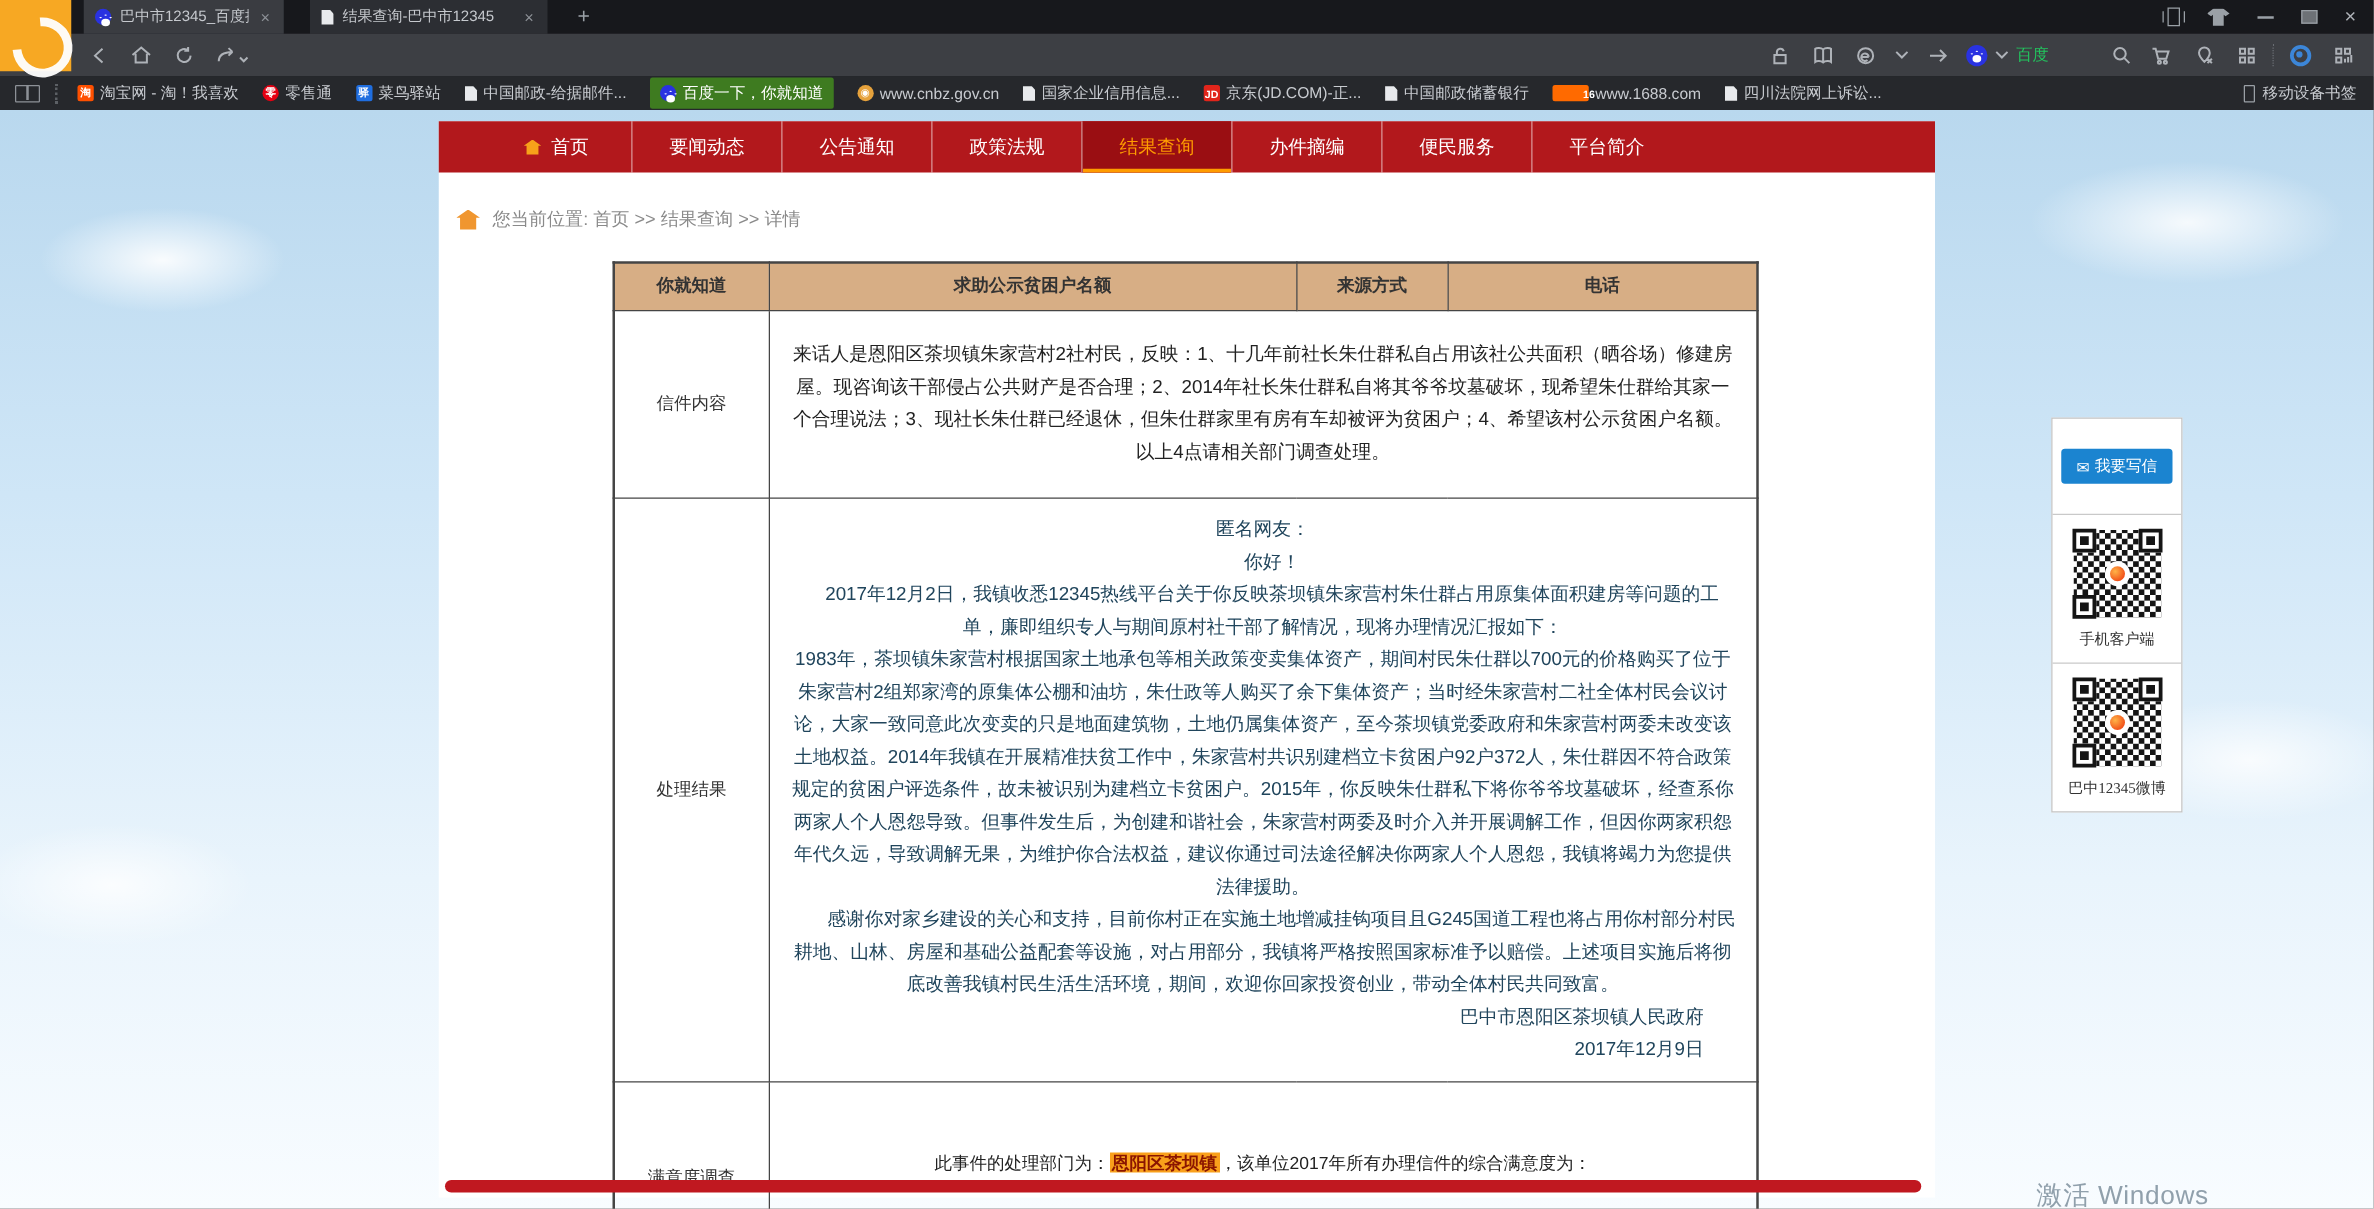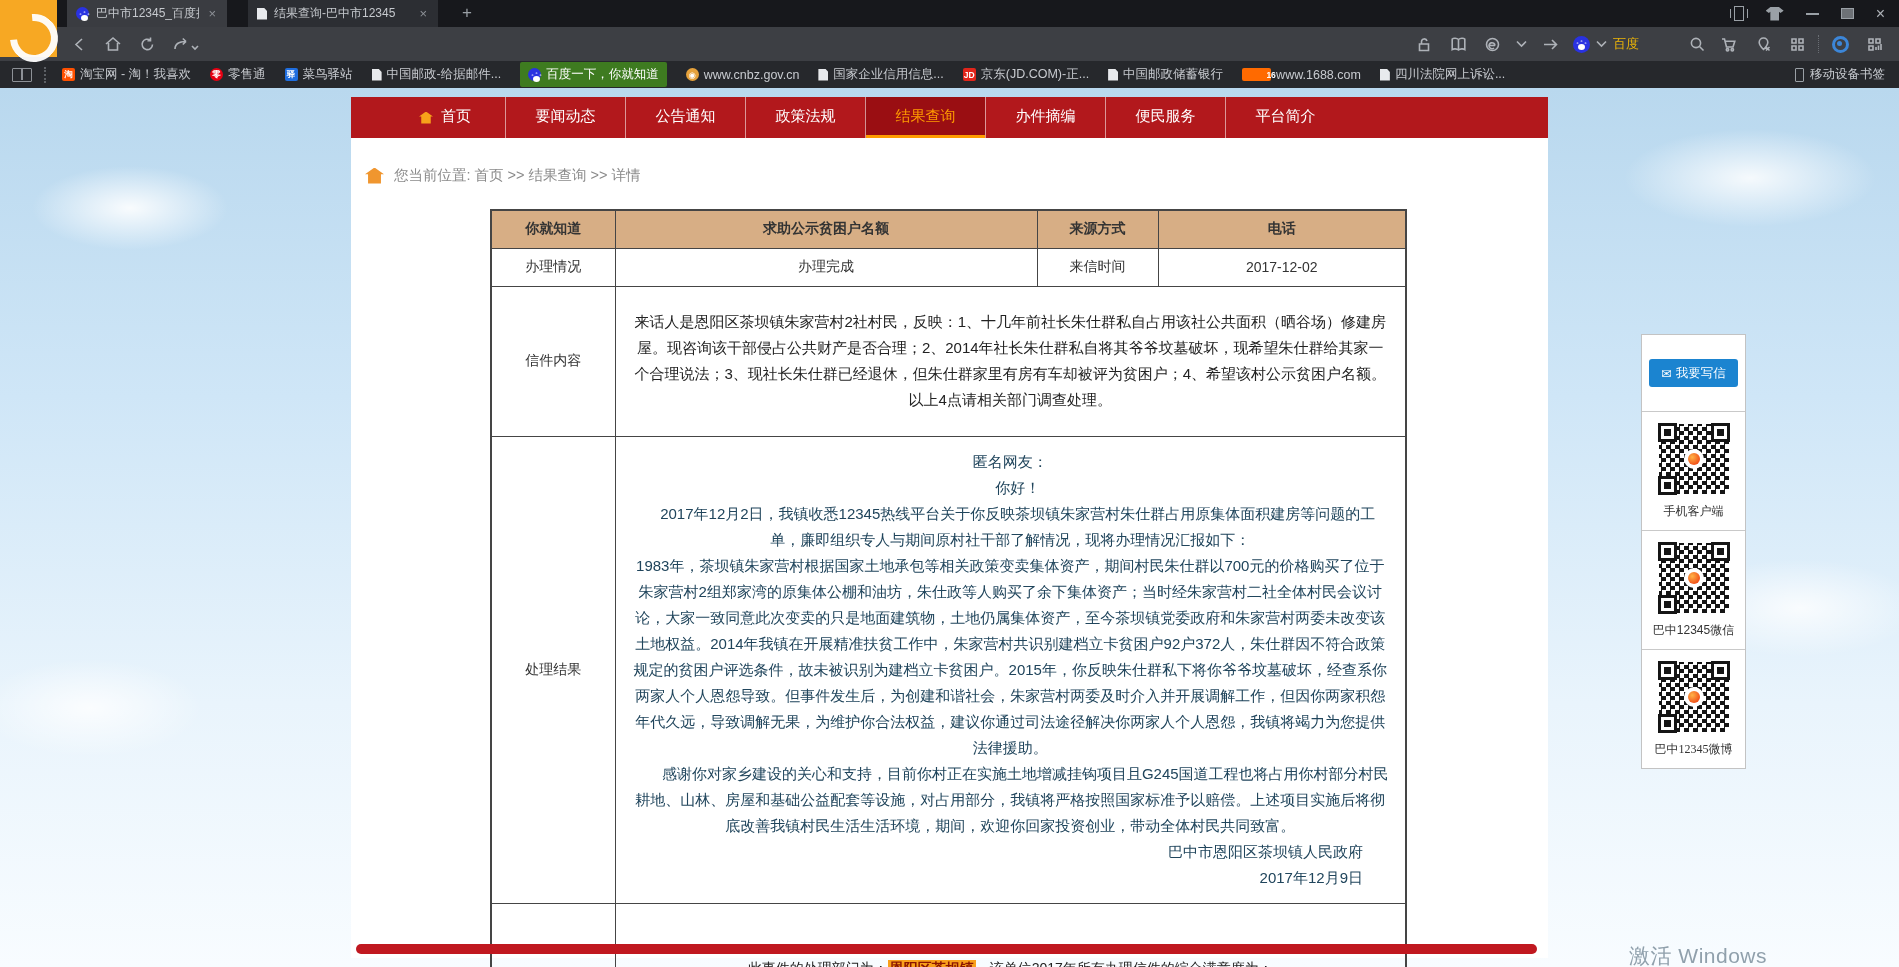--- a/index.html
+++ b/index.html
@@ -32,21 +32,21 @@
   .toolbar { position:absolute; top:27px; left:0; width:100%; height:34px; background:#3d3f44; display:flex; align-items:center; }
   .tbtn { display:flex; align-items:center; justify-content:center; width:34px; height:34px; flex:none; }
   .tbtn svg { stroke:#aeb2b8; fill:none; stroke-width:1.6; }
   .urlbar { height:26px; flex:none; width:1078px; margin-left:6px; background:#2d2f33; border-radius:2px; display:flex; align-items:center; padding:0 10px; gap:8px; }
   .url-text { color:#a6abb1; font-size:13.5px; white-space:nowrap; overflow:hidden; }
   .rocket { width:14px; height:14px; background:#8d9197; clip-path:polygon(0 100%,35% 55%,10% 45%,70% 0,100% 0,55% 90%,45% 65%); flex:none; }
   .searchbox { display:flex; align-items:center; height:26px; padding:0 6px; gap:6px; }
   .paw { width:17px; height:17px; border-radius:50%; background:#2932e1; position:relative; flex:none; }
   .paw::after { content:""; position:absolute; left:5px; top:8px; width:7px; height:6px; background:#fff; border-radius:50%;
     box-shadow:-4px -4px 0 -2.5px #fff, 0 -6px 0 -2.5px #fff, 4px -4px 0 -2.5px #fff; }
-  .search-text { color:#eab308; font-size:13px; width:70px; }
+  .search-text { color:#22c55e; font-size:13px; width:70px; }
   .vsep { width:1px; height:18px; border-left:1px dotted #6a6e74; margin:0 4px; }
   .gauge { width:17px; height:17px; border:3px solid #3c86d8; border-radius:50%; position:relative; }
   .gauge::after { content:""; position:absolute; left:2px; top:2px; width:5px; height:5px; background:#3c86d8; border-radius:50%; }
 
   
   .bookbar { position:absolute; top:61px; left:0; width:100%; height:27px; background:#26282c; display:flex; align-items:center; color:#c8cbd0; font-size:12.5px; }
   .bm { display:flex; align-items:center; gap:5px; margin-right:19px; white-space:nowrap; }
   .bm-green { background:#3e7b20; color:#fff; padding:4px 8px; border-radius:2px; margin-right:19px; display:flex; align-items:center; gap:5px; }
   .fav { width:13px; height:13px; border-radius:2px; color:#fff; font-size:8.5px; font-weight:bold; display:flex; align-items:center; justify-content:center; flex:none; }
   .pgicon { width:10px; height:12px; background:#e8eaed; clip-path:polygon(0 0,68% 0,100% 30%,100% 100%,0 100%); flex:none; }
@@ -61,21 +61,21 @@
     background:
       radial-gradient(140px 60px at 130px 120px, rgba(255,255,255,.9), rgba(255,255,255,0) 70%),
       radial-gradient(180px 70px at 1750px 90px, rgba(255,255,255,.85), rgba(255,255,255,0) 70%),
       radial-gradient(160px 70px at 90px 620px, rgba(255,255,255,.8), rgba(255,255,255,0) 70%),
       radial-gradient(170px 70px at 1800px 520px, rgba(255,255,255,.8), rgba(255,255,255,0) 70%),
       linear-gradient(180deg,#b9d8ee 0%,#cfe6f7 35%,#e9f4fc 70%,#f8fcff 100%);
   }
   .content { position:absolute; left:351px; top:9px; width:1197px; height:861px; background:#fff; }
 
   .sitenav { position:relative; height:41px; background:#b2181c; display:flex; padding-left:34px; }
-  .nav-item { width:120px; height:41px; line-height:41px; text-align:center; color:#fff; font-size:15px; position:relative; display:flex; align-items:center; justify-content:center; gap:8px;font-family:Liberation Mono, monospace; }
+  .nav-item { width:120px; height:41px; line-height:41px; text-align:center; color:#fff; font-size:15px; position:relative; display:flex; align-items:center; justify-content:center; gap:8px; }
   .nav-item + .nav-item { border-left:1px solid rgba(255,255,255,.55); }
   .nav-item.active { background:#9a0e12; color:#ff9c00; box-shadow:inset 0 -3px 0 #ff9c00; }
   .house { width:14px; height:12px; background:#f7a11a; clip-path:polygon(50% 0,100% 42%,84% 42%,84% 100%,16% 100%,16% 42%,0 42%); flex:none; }
 
   .crumb { margin:28px 0 0 14px; display:flex; align-items:center; gap:10px; color:#8a8a8a; font-size:14.5px; }
   .crumb .house { width:19px; height:16px; background:#f0962f; }
 
   
   table.detail { border-collapse:collapse; margin:24px 0 0 139px; width:915px; border:2px solid #454545; table-layout:fixed; }
   table.detail td { border:1px solid #454545; font-size:14px; color:#333; text-align:center; vertical-align:middle; }
@@ -318,26 +318,20 @@
             <col style="width:422px;">
             <col style="width:121px;">
             <col style="width:248px;">
           </colgroup>
         <tbody>
             <tr class="th-row">
           <td>你就知道</td>
           <td>求助公示贫困户名额</td>
           <td>来源方式</td>
           <td>电话</td>
-        </tr>
-        <tr class="r2">
-          <td class="lbl">办理情况</td>
-          <td>办理完成</td>
-          <td class="lbl">来信时间</td>
-          <td>2017-12-02</td>
         </tr>
         <tr>
           <td class="lbl">信件内容</td>
           <td class="letter-cell" colspan="3">
             <div class="letter-text">来话人是恩阳区茶坝镇朱家营村2社村民，反映：1、十几年前社长朱仕群私自占用该社公共面积（晒谷场）修建房屋。现咨询该干部侵占公共财产是否合理；2、2014年社长朱仕群私自将其爷爷坟墓破坏，现希望朱仕群给其家一个合理说法；3、现社长朱仕群已经退休，但朱仕群家里有房有车却被评为贫困户；4、希望该村公示贫困户名额。以上4点请相关部门调查处理。</div>
           </td>
         </tr>
         <tr>
           <td class="lbl">处理结果</td>
           <td class="result-cell" colspan="3">
@@ -381,29 +375,20 @@
           </div>
         <div class="qr-label">手机客户端</div>
       </div>
       <div class="sp-sec">
         <div class="qr">
             <i class="c1"></i>
             <i class="c2"></i>
             <i class="c3"></i>
             <span class="logo"></span>
           </div>
-        <div class="qr-label">巴中12345微信</div>
-      </div>
-      <div class="sp-sec">
-        <div class="qr">
-            <i class="c1"></i>
-            <i class="c2"></i>
-            <i class="c3"></i>
-            <span class="logo"></span>
-          </div>
         <div class="qr-label">巴中12345微博</div>
       </div>
     </div>
 
     <div class="watermark">激活 Windows</div>
   </div>
 
 </div>
 
 </body></html>

